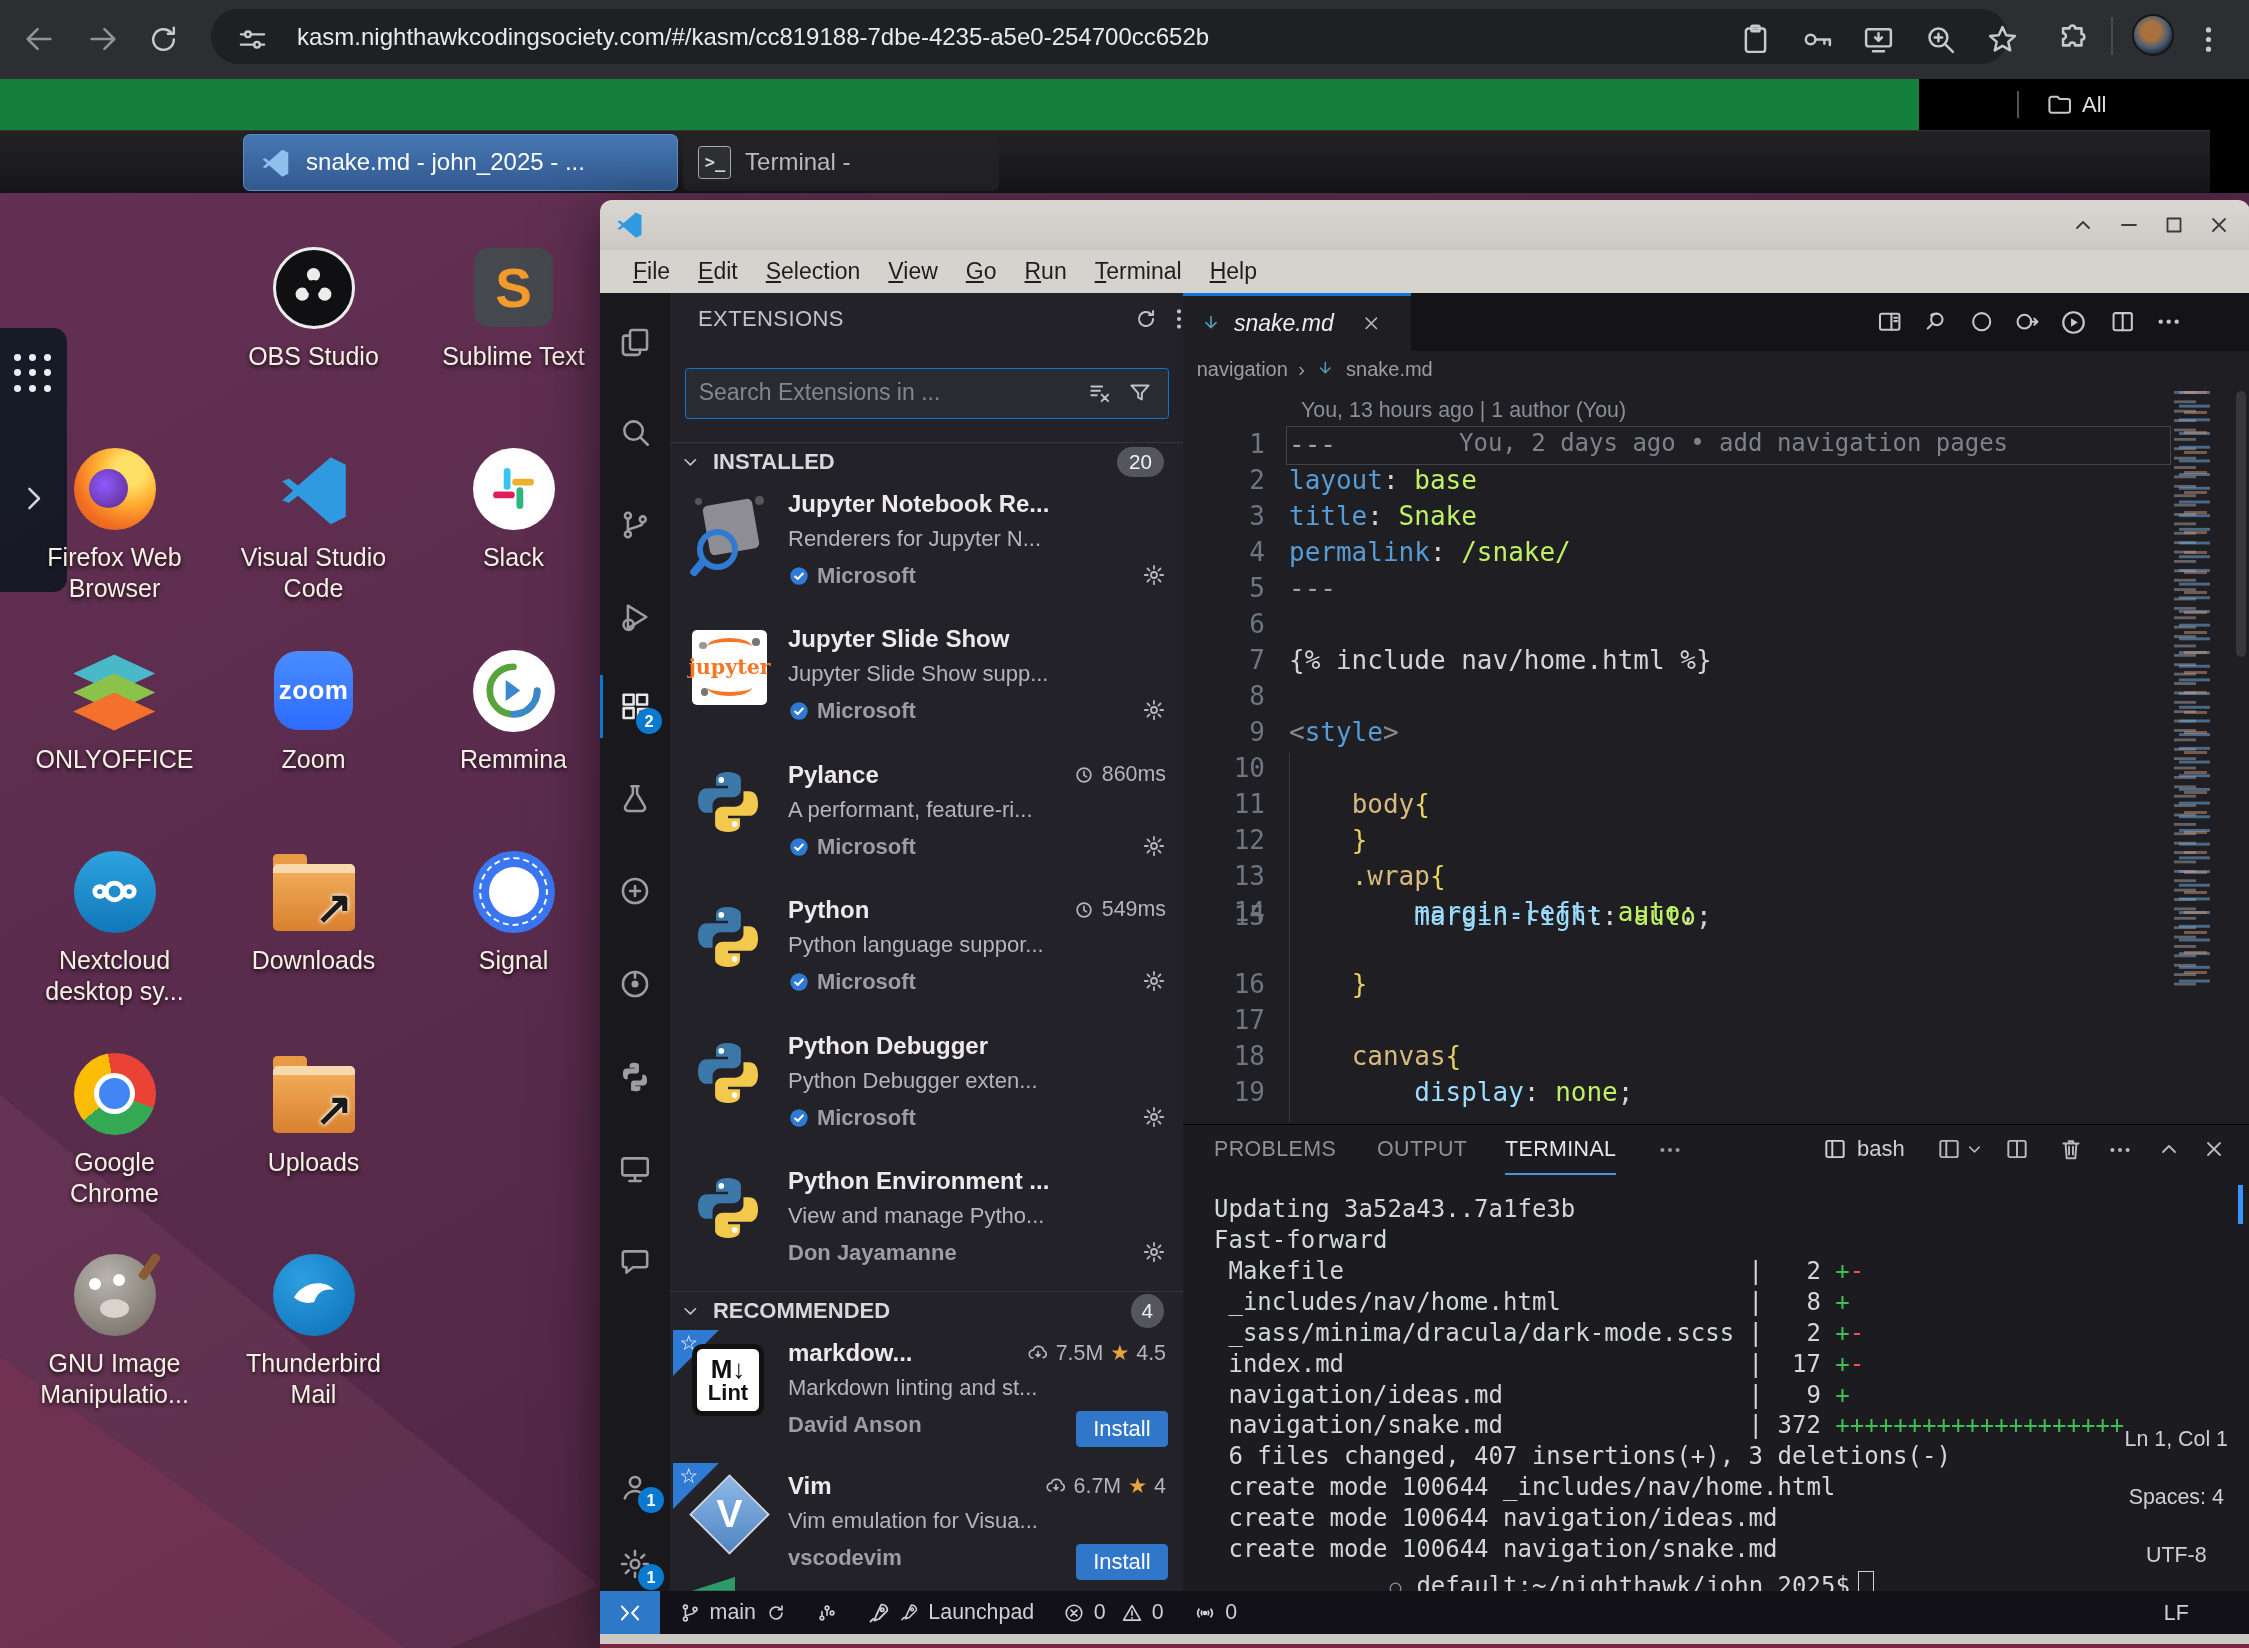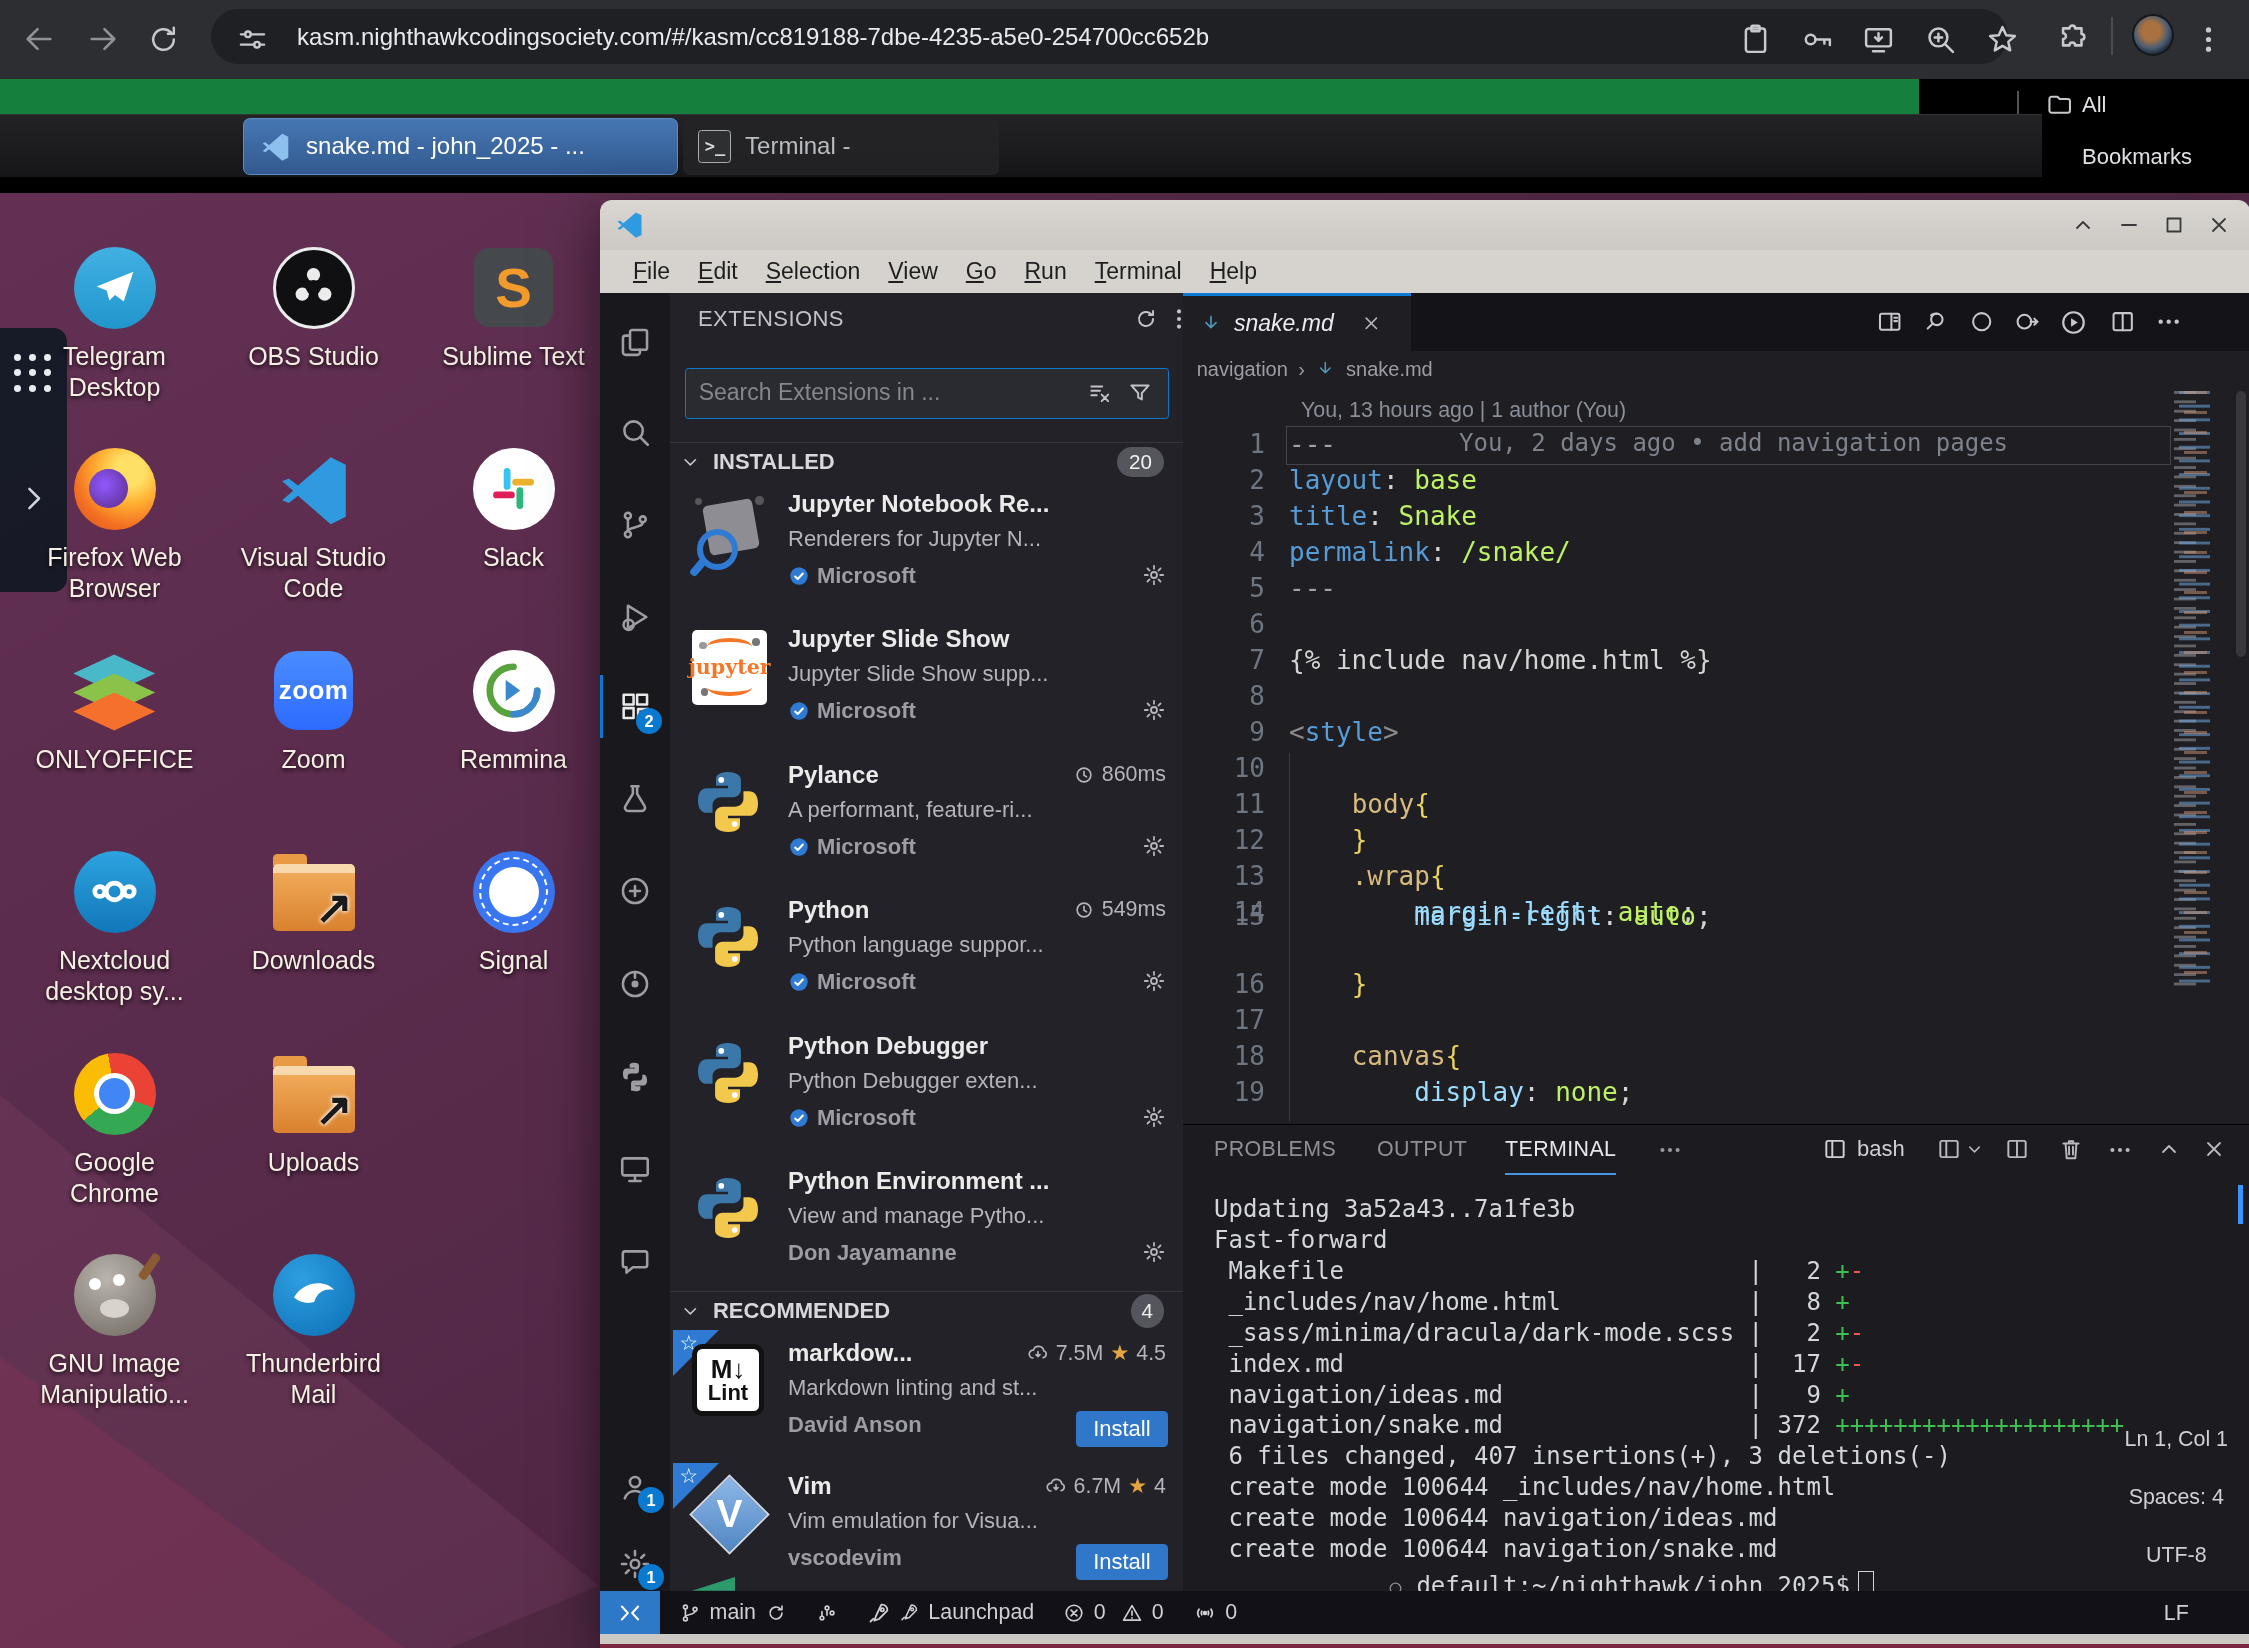--- a/index.html
+++ b/index.html
@@ -13,21 +13,21 @@
   #btoolbar{left:0;top:0;width:2250px;height:79px;background:#2d2e31;}
   #urlpill{left:211px;top:8.6px;width:1797px;height:55px;border-radius:27.4px;background:#1f2023;}
   #urltext{left:297px;top:8.6px;height:55px;line-height:55px;font-size:24px;color:#e8eaed;white-space:nowrap;}
   #bookmarksbar{left:0;top:79px;width:1919px;height:52px;background:#15803d;}
   .vsep{position:absolute;width:1.7px;background:#4a4b4e;}
   #bm-label{color:#dfe1e5;font-size:22px;line-height:52px;}
   #avatar{left:2132px;top:13.7px;width:38px;height:38px;border-radius:50%;
           background:radial-gradient(circle at 45% 40%,#a8713f 0 30%,#4a5d74 55%,#141c26 80%);
           border:2.6px solid #15171a;}
   
-  #taskbar{left:0;top:114px;width:2042px;height:62px;background:linear-gradient(180deg,#232325,#161618);border-top:0.9px solid #333;}
+  #taskbar{left:0;top:130px;width:2210px;height:62px;background:linear-gradient(180deg,#232325,#161618);border-top:0.9px solid #333;}
   .taskbtn{position:absolute;top:2.6px;height:57px;border-radius:6.9px;display:flex;align-items:center;gap:13.7px;padding:0 15.4px;box-sizing:border-box;}
   #task1{left:243px;width:435px;background:linear-gradient(180deg,#4677b3,#32598f);border:0.9px solid #5d8cc2;color:#fff;}
   #task2{left:683px;width:316px;background:#232325;color:#b9bcc0;}
   .tasklabel{font-size:24px;white-space:nowrap;overflow:hidden;}
   #ubuntu-logo{left:5.1px;top:138px;width:48px;height:48px;border-radius:50%;background:#e95420;}
   #termglyph{width:31px;height:31px;border:1.7px solid #a9adb2;border-radius:3.4px;background:#2e2f31;
              font-family:"DejaVu Sans Mono",monospace;font-size:17px;font-weight:bold;color:#d6d9dc;
              display:flex;align-items:center;justify-content:center;}
   #tray-accent{left:1918px;top:134px;width:22px;height:57px;background:#24486f;}
   #tray-vsc{left:1940px;top:135px;width:55px;height:53px;background:#6da3dc;border:2.6px solid #eaf1f9;box-sizing:border-box;
@@ -265,30 +265,20 @@
           <i></i>
           <i></i>
         </div>
       <span class="ic" style="left:17px;top:154px;color:#cfd6dd">
           <svg viewBox="0 0 24 24" width="33" height="33" fill="none" stroke="currentColor" stroke-width="1.8" stroke-linecap="round" stroke-linejoin="round">
             <path d="M9 5l7 7-7 7"></path>
           </svg>
         </span>
     </div>
     <div class="abs" id="deskicons" style="left:0;top:0;width:600px;height:1455px">
-        <div class="dicon" style="left: 29px; top: 50px;">
-          <div class="art">
-            <div class="ai-circ" style="background:linear-gradient(180deg,#42b0e3,#2196cc)">
-              <svg viewBox="0 0 24 24" width="50" height="50">
-                <path d="M20.8 4.2L3.2 11.3l4.8 1.9 1.3 4.8 2.7-2.7 4.2 3.2z" fill="#fff"></path>
-              </svg>
-            </div>
-          </div>
-          <div class="lbl">Telegram Desktop</div>
-        </div>
         <div class="dicon" style="left: 228px; top: 50px;">
           <div class="art">
             <div class="ai-circ" style="background:#101012;border:3.4px solid #ececec;box-sizing:border-box">
               <svg viewBox="0 0 24 24" width="53" height="53">
                 <g fill="#ececec">
                   <circle cx="12" cy="6.2" r="3"></circle>
                   <circle cx="6.9" cy="15" r="3"></circle>
                   <circle cx="17.1" cy="15" r="3"></circle>
                 </g>
                 <circle cx="12" cy="12" r="3.4" fill="#101012"></circle>

